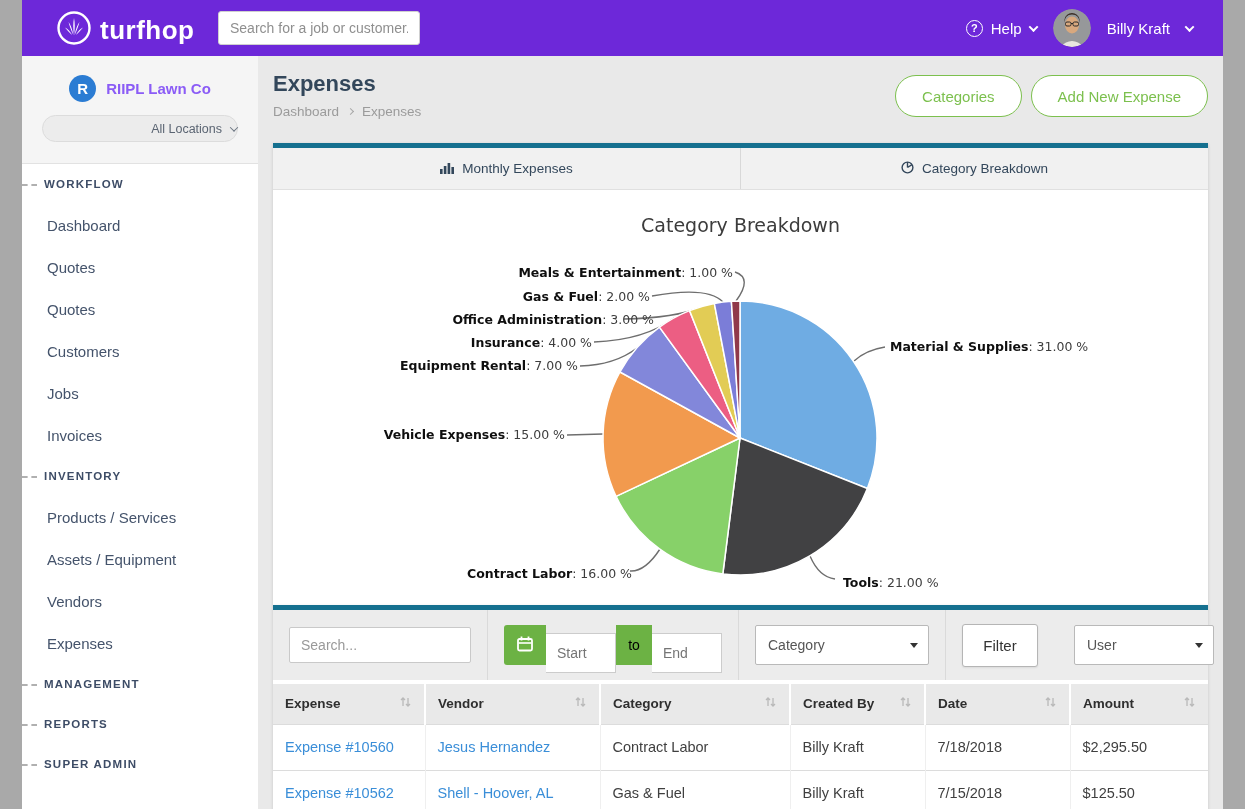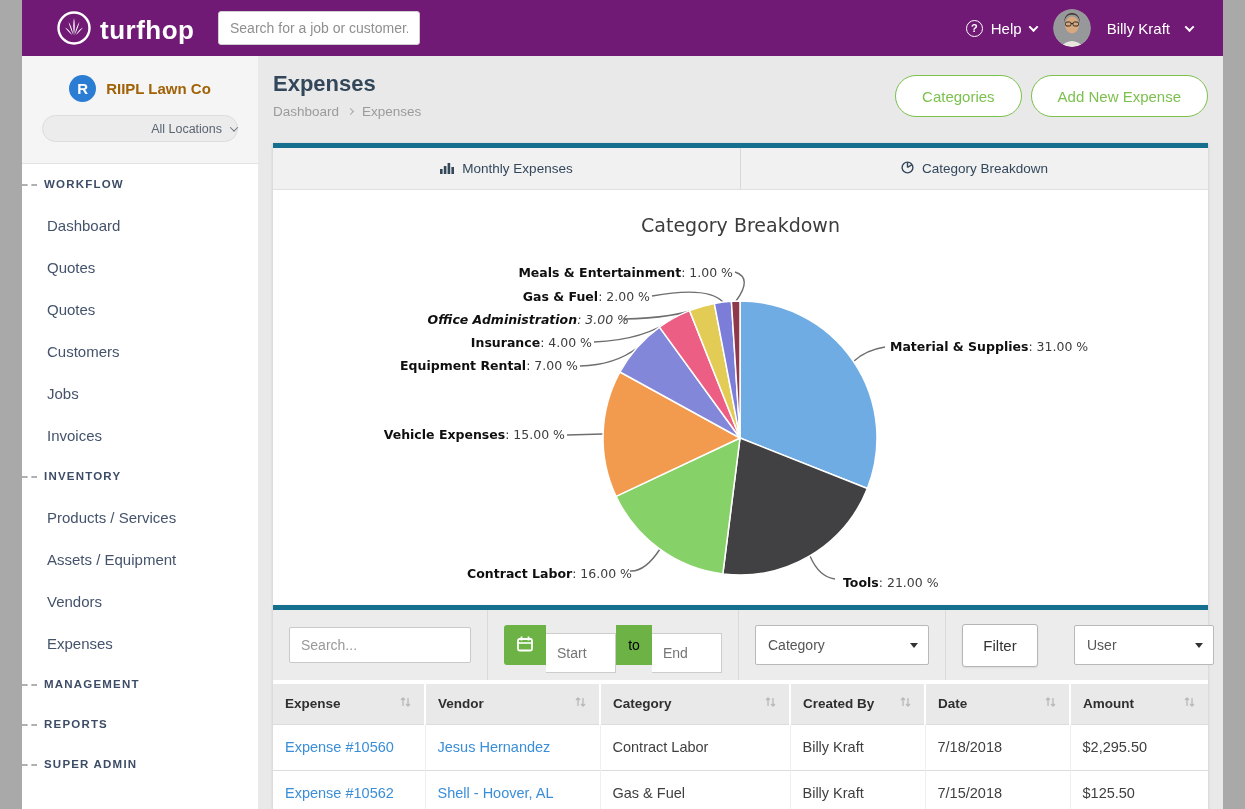--- a/index.html
+++ b/index.html
@@ -3,21 +3,21 @@
 <meta charset="utf-8">
 <style>
   * { margin:0; padding:0; box-sizing:border-box; }
   html,body { width:1245px; height:809px; overflow:hidden; font-family:"Liberation Sans", sans-serif; }
   #app { position:relative; width:1245px; height:809px; background:#e9e9e9; overflow:hidden; }
 
   .gutter { position:absolute; top:0; width:22px; height:809px; background:#a9a9a9; }
   .gutter.left { left:0; } .gutter.right { right:0; }
 
   
-  .topbar { position:absolute; left:22px; top:0; width:1201px; height:56px; background:#701a75; }
+  .topbar { position:absolute; left:22px; top:0; width:1201px; height:56px; background:#6d28d9; }
   .brand { position:absolute; left:34px; top:10px; display:flex; align-items:center; gap:8px; color:#fff; }
   .brand-text { font-size:26px; font-weight:bold; letter-spacing:.5px; }
   .top-search { position:absolute; left:196px; top:11px; width:202px; height:34px; border:1px solid #cfcfcf;
     border-radius:3px; padding:0 11px; font-size:14px; color:#444; background:#fff; outline:none; }
   .top-search::placeholder { color:#8f8f8f; }
   .top-right { position:absolute; right:30px; top:0; height:56px; display:flex; align-items:center; gap:16px; color:#fff; }
   .help-wrap { display:flex; align-items:center; gap:8px; cursor:pointer; }
   .q-circle { width:17px; height:17px; border:1.5px solid #fff; border-radius:50%; font-size:11px; font-weight:bold;
     display:flex; align-items:center; justify-content:center; }
   .help-label { font-size:15px; }
@@ -25,21 +25,21 @@
     transform:rotate(45deg) translate(-1px,-1px); }
   .avatar { width:38px; height:38px; border-radius:50%; overflow:hidden; flex:none; cursor:pointer; }
   .user-name { font-size:15px; }
 
   
   .sidebar { position:absolute; left:22px; top:56px; width:236px; height:753px; background:#fff; }
   .side-top { height:108px; background:#f5f5f5; border-bottom:1px solid #e2e2e2; }
   .company-row { display:flex; align-items:center; justify-content:center; gap:10px; padding-top:19px; }
   .company-logo { width:27px; height:27px; border-radius:50%; background:#2b7cd3; color:#fff; font-size:15px; font-weight:bold;
     display:flex; align-items:center; justify-content:center; }
-  .company-name { font-size:15px; color:#a16207; font-weight:600; }
+  .company-name { font-size:15px; color:#8b5cf6; font-weight:600; }
   .loc-pill { margin:13px auto 0; width:196px; height:27px; border:1px solid #dcdcdc; border-radius:14px; background:#ececec;
     display:flex; align-items:center; justify-content:flex-end; gap:9px; font-size:12.5px; color:#5a6472; cursor:pointer; }
   .loc-pill .chev { width:6px; height:6px; border-width:1.5px; color:#6a7480; }
   .nav { padding-top:0; }
   .nav-header { position:relative; height:40px; display:flex; align-items:center; padding-left:22px;
     font-size:11.5px; font-weight:bold; letter-spacing:1.2px; color:#3d4c66; }
   .nav-header .dash { position:absolute; left:0; top:50%; width:15px; border-top:2px dashed #b0b0b0; }
   .nav-item { height:42px; display:flex; align-items:center; padding-left:25px; font-size:15px; color:#44536b; cursor:pointer; }
 
   
@@ -258,21 +258,21 @@
               <path d="M467,248 L441.33,113.43 A137,137 0 0 1 458.40,111.27 Z" fill="#7B7DD8" stroke="#ffffff" stroke-width="1.5"></path>
               <path d="M467,248 L458.40,111.27 A137,137 0 0 1 467.00,111.00 Z" fill="#90394B" stroke="#ffffff" stroke-width="1.5"></path>
             </g>
         </svg>
         <div class="pie-label" style="right:475px; top:75px;">
           <span class="pl-name">Meals &amp; Entertainment</span><span>: 1.00 %</span>
         </div>
         <div class="pie-label" style="right:558px; top:99px;">
           <span class="pl-name">Gas &amp; Fuel</span><span>: 2.00 %</span>
         </div>
-        <div class="pie-label" style="right:579px; top:122px;font-style:italic;">
+        <div class="pie-label" style="right:554px; top:122px;">
           <span class="pl-name">Office Administration</span><span>: 3.00 %</span>
         </div>
         <div class="pie-label" style="right:616px; top:145px;">
           <span class="pl-name">Insurance</span><span>: 4.00 %</span>
         </div>
         <div class="pie-label" style="right:630px; top:168px;">
           <span class="pl-name">Equipment Rental</span><span>: 7.00 %</span>
         </div>
         <div class="pie-label" style="right:643px; top:237px;">
           <span class="pl-name">Vehicle Expenses</span><span>: 15.00 %</span>

